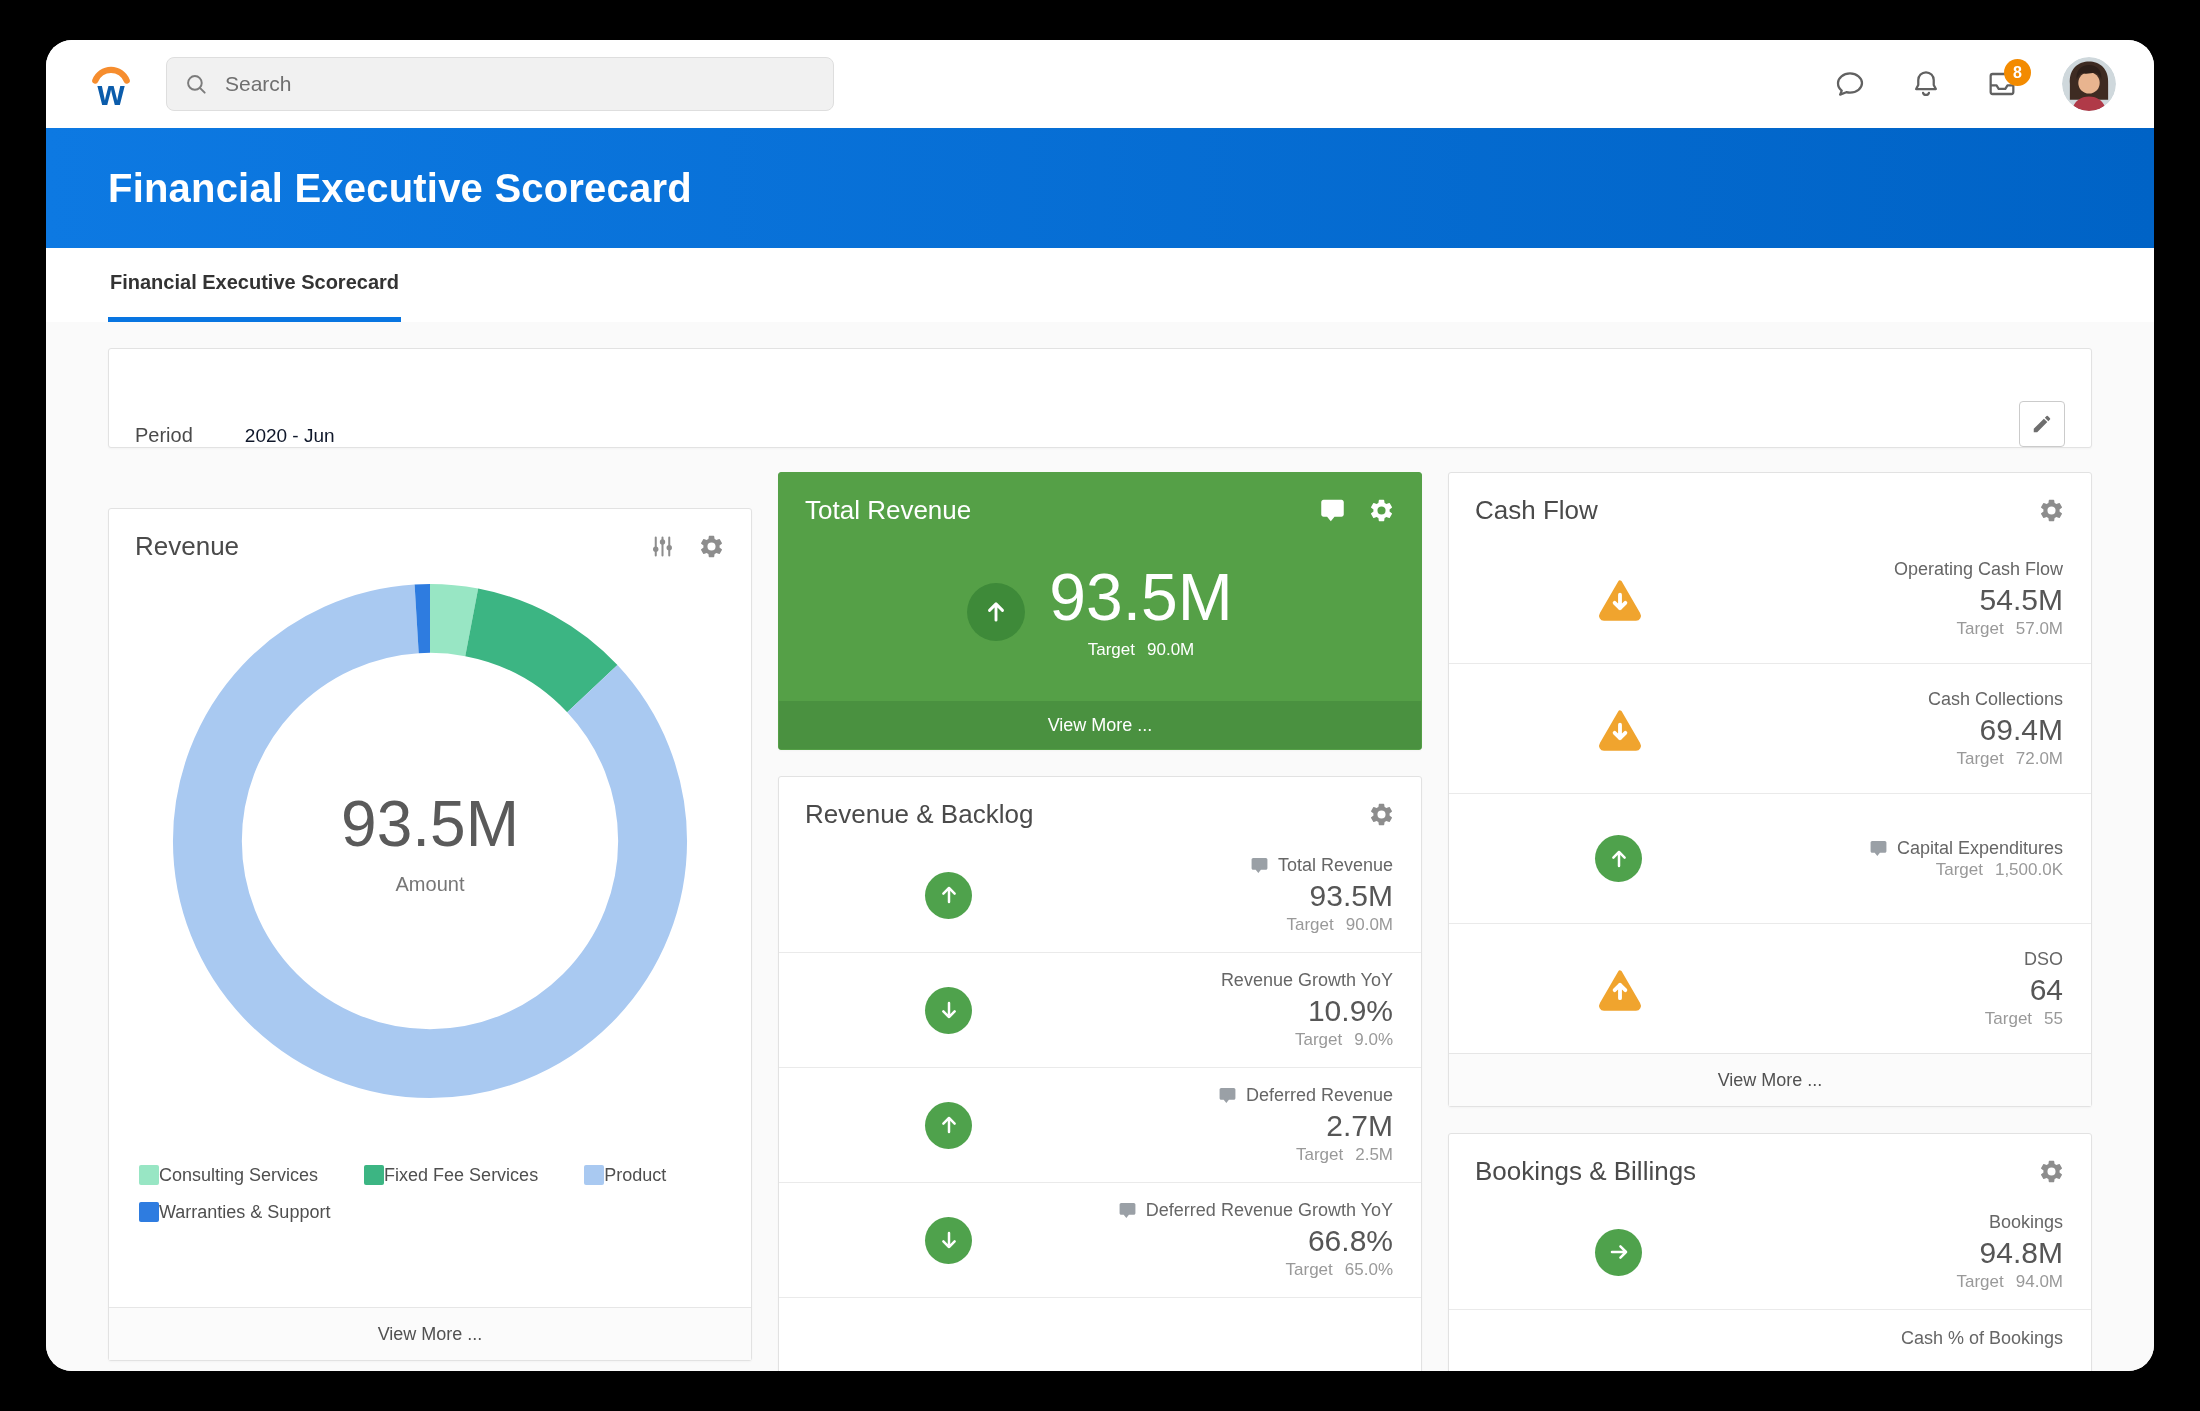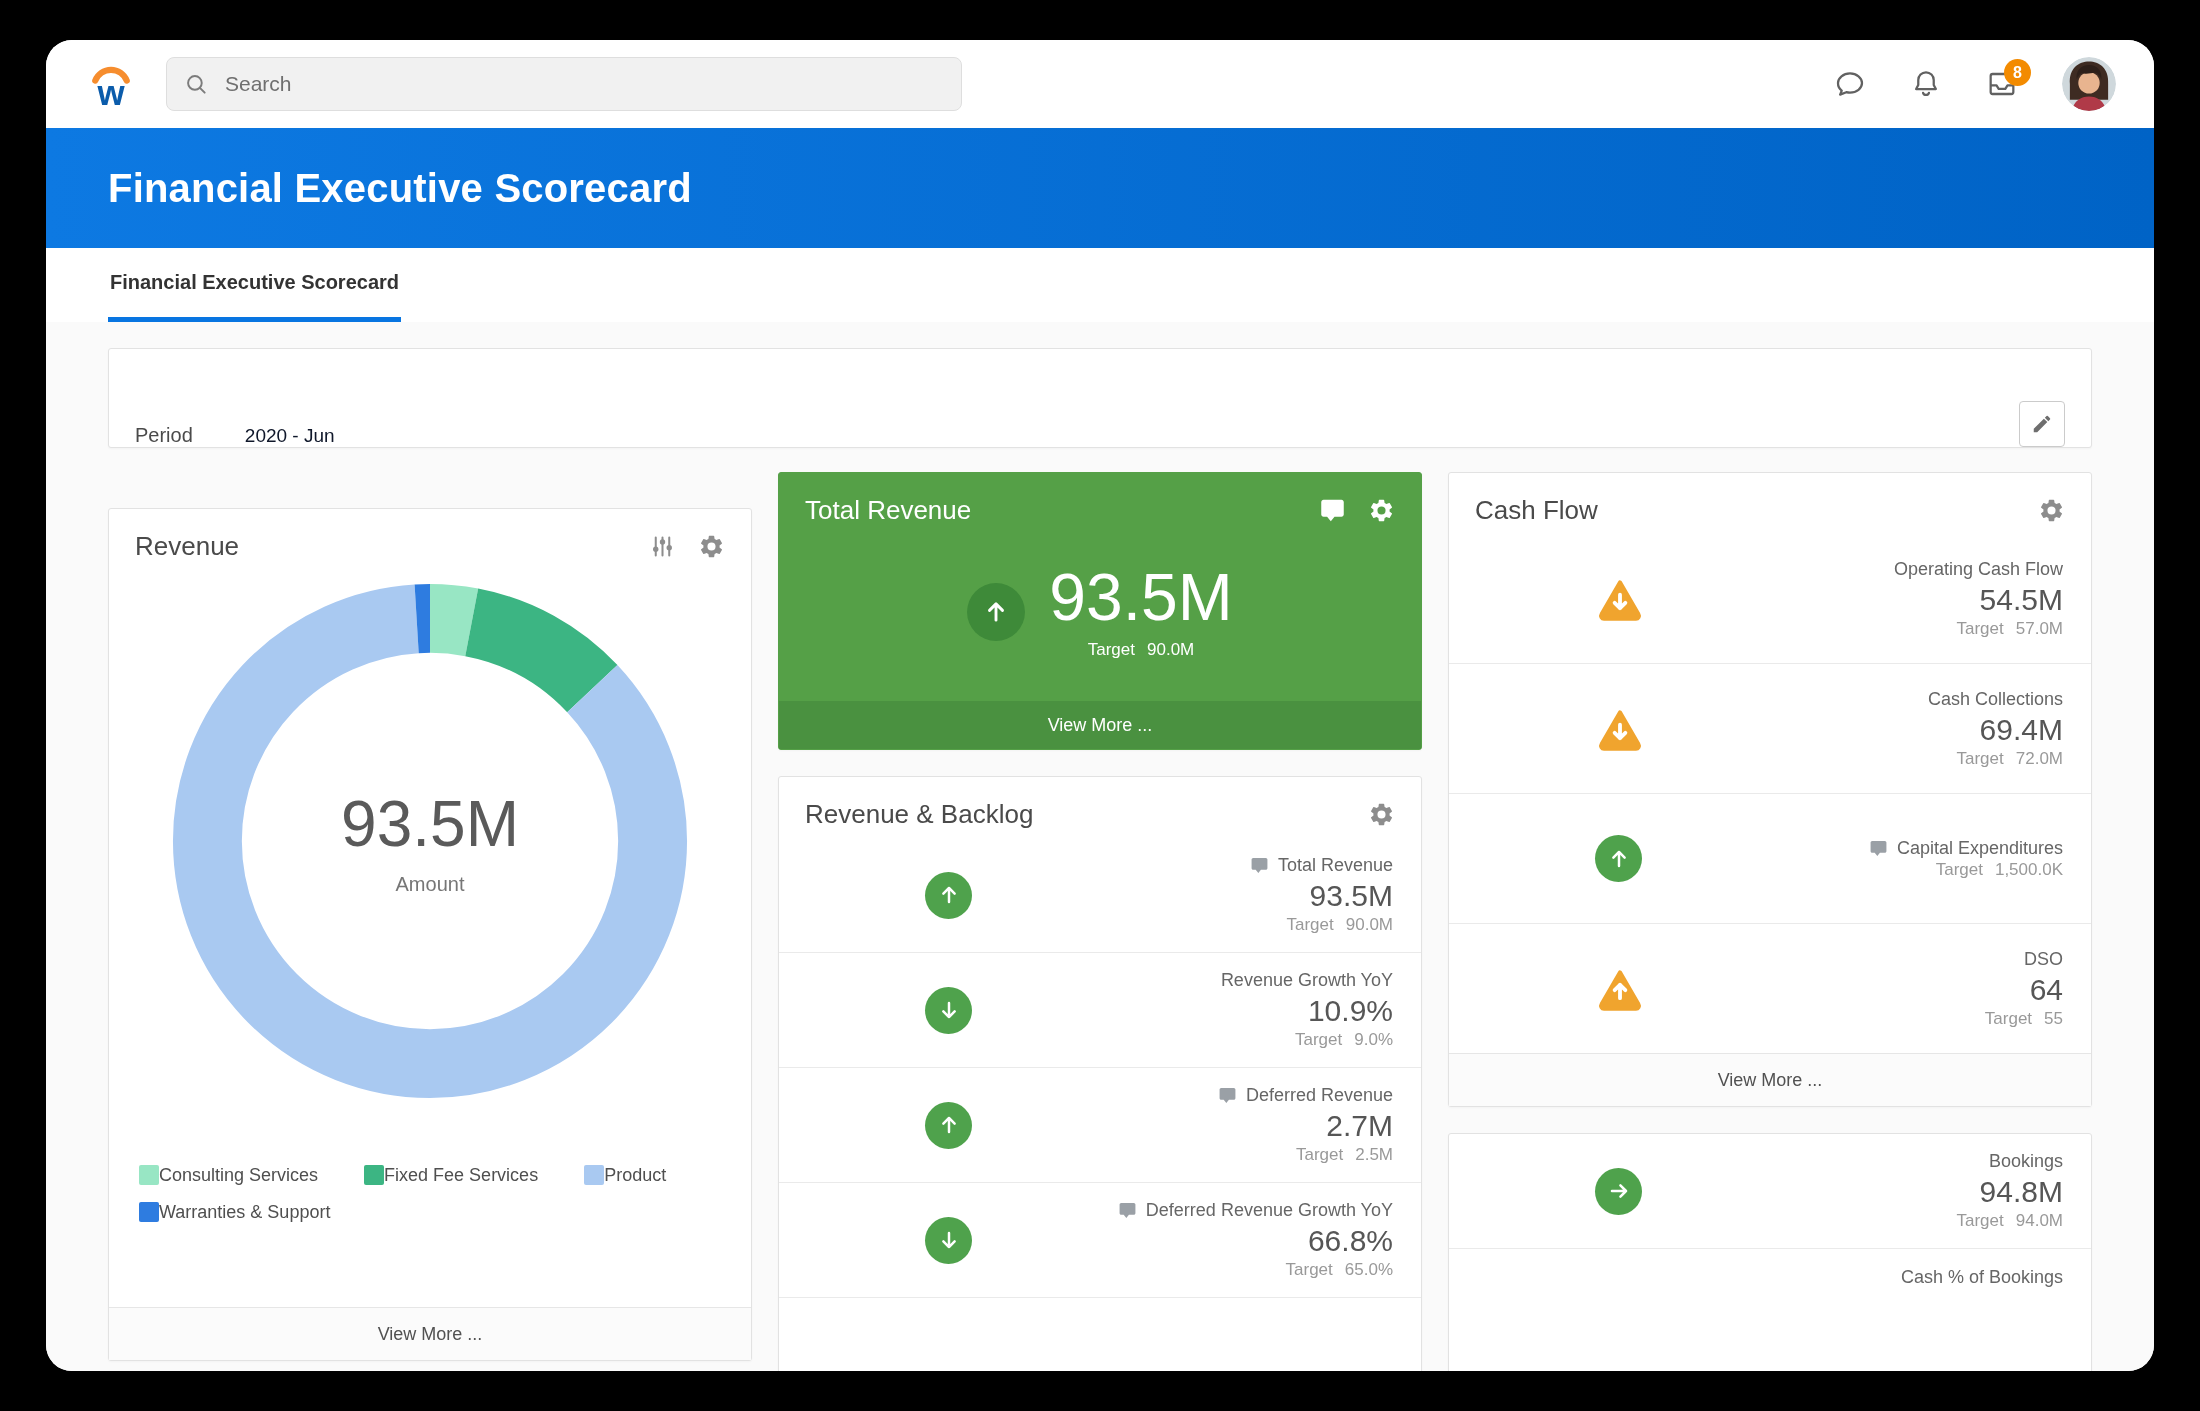--- a/index.html
+++ b/index.html
@@ -10,21 +10,21 @@
   }
   .frame {
     position:absolute; left:46px; top:40px; width:2108px; height:1331px;
     background:#fff; border-radius:26px; overflow:hidden;
     display:flex; flex-direction:column;
   }
   
   .topbar { flex:0 0 88px; display:flex; align-items:center; padding:0 38px; background:#fff; }
   .logo { display:block; cursor:pointer; }
   .logo svg { width:54px; height:54px; display:block; }
-  .search { margin-left:28px; width:796px; height:54px; background:#f1f1f1; border:1px solid #dedede;
+  .search { margin-left:28px; width:668px; height:54px; background:#f1f1f1; border:1px solid #dedede;
     border-radius:8px; display:flex; align-items:center; padding:16px 16px; box-sizing:border-box; }
   .search .ic { width:26px; height:26px; color:#7c7c7c; flex:0 0 auto; }
   .search-input { border:none; outline:none; background:transparent; margin-left:14px; font-size:21px;
     color:#333; flex:1; font-family:inherit; }
   .search-input::placeholder { color:#6f6f6f; }
   .tb-right { margin-left:auto; display:flex; align-items:center; gap:44px; }
   .tb-btn { position:relative; background:none; border:none; padding:0; cursor:pointer; color:#616161; }
   .tb-btn .ic { width:32px; height:32px; display:block; }
   .badge { position:absolute; top:-9px; right:-13px; min-width:27px; height:27px; border-radius:14px;
     background:var(--badge-orange,#f38b00); color:#fff; font-size:16px; font-weight:bold;
@@ -505,20 +505,30 @@
                   <span>Target</span>
                     <span>55</span>
                 </div>
               </div>
             </div>
           </div>
           <div class="card-footer">View More ...</div>
         </section>
 
         <section class="card kpi-card bk-card">
+          <div class="card-header">
+            <span class="card-title">Bookings &amp; Billings</span>
+            <span class="hdr-icons">
+              <button class="icbtn">
+                <svg class="ic">
+                    <use href="#i-gear"></use>
+                  </svg>
+              </button>
+            </span>
+          </div>
           <div class="kpi-rows">
             <div class="kpi-row">
               <span class="kpi-ind circle-ind">
                   <svg class="ic">
                     <use href="#i-arrow-right"></use>
                   </svg>
                 </span>
               <div class="kpi-text">
                 <div class="kpi-label-line">
                   <span>Bookings</span>

